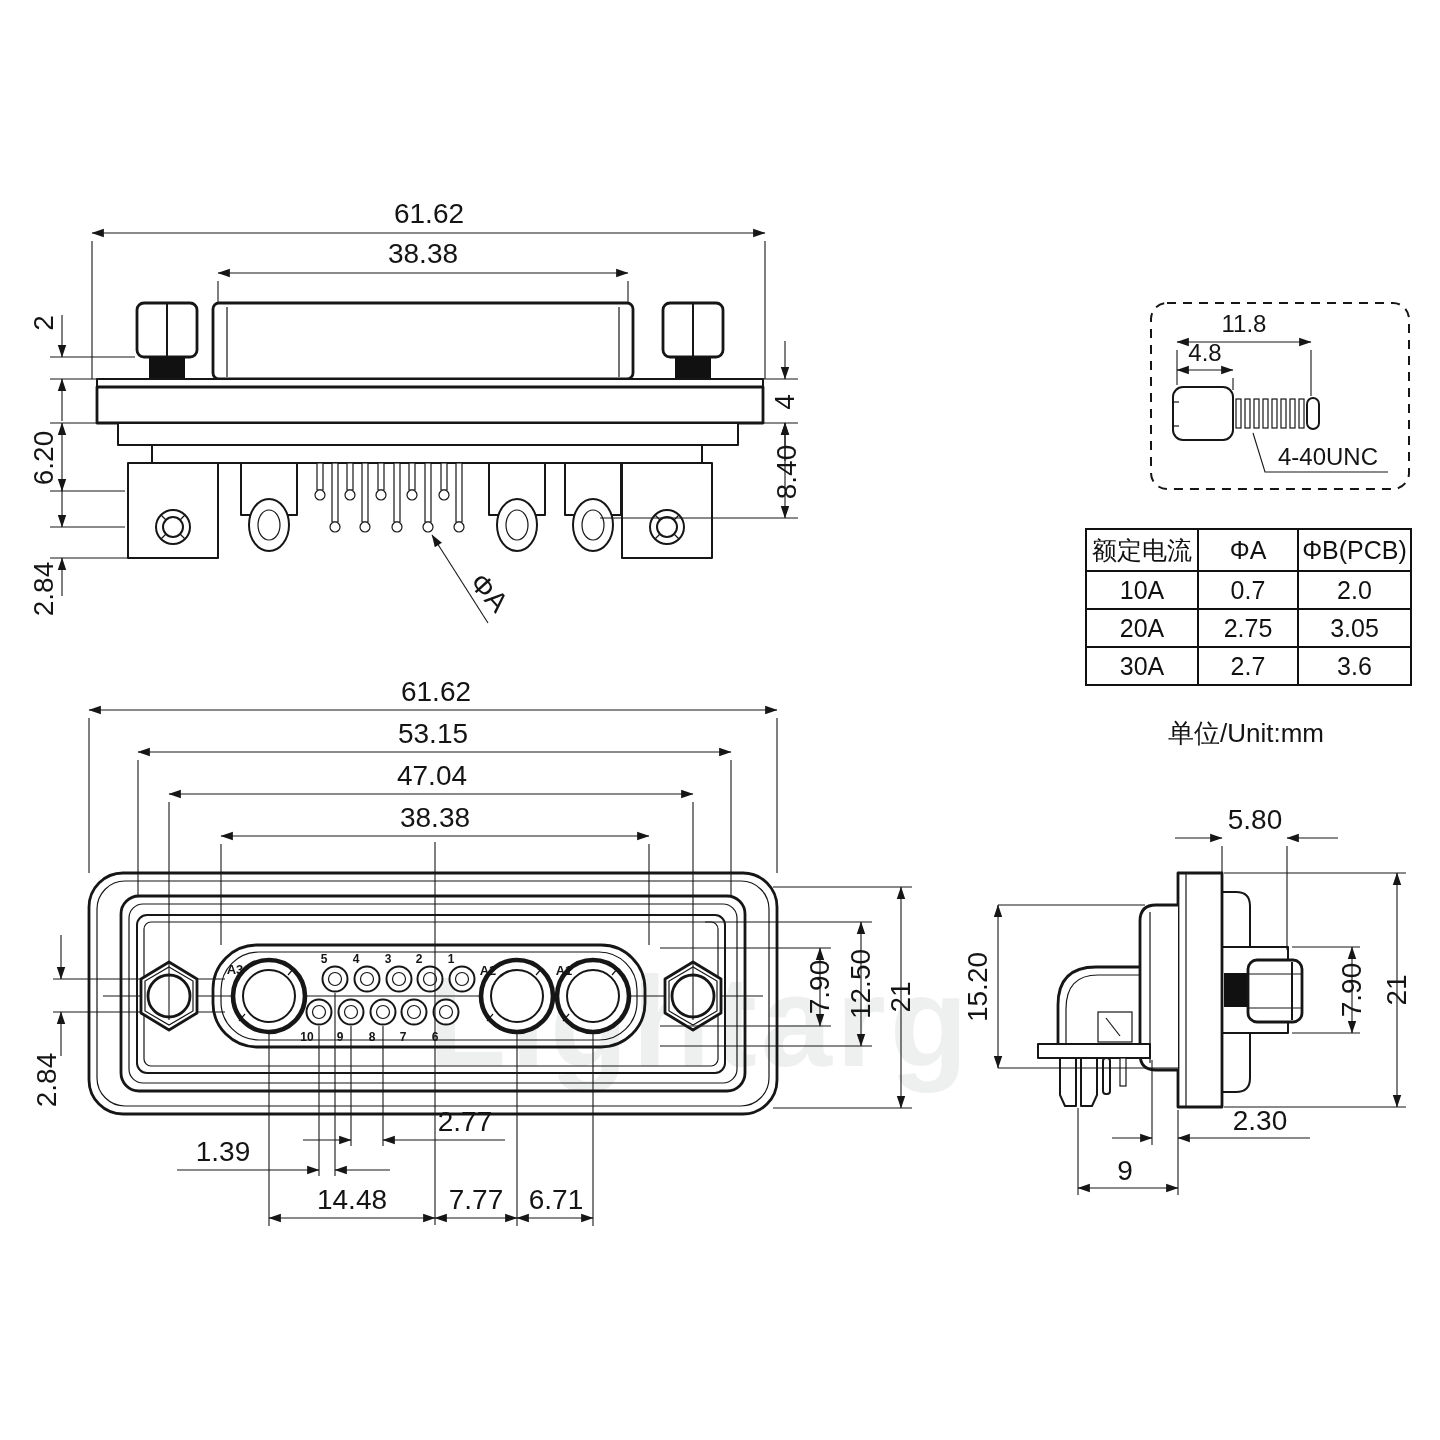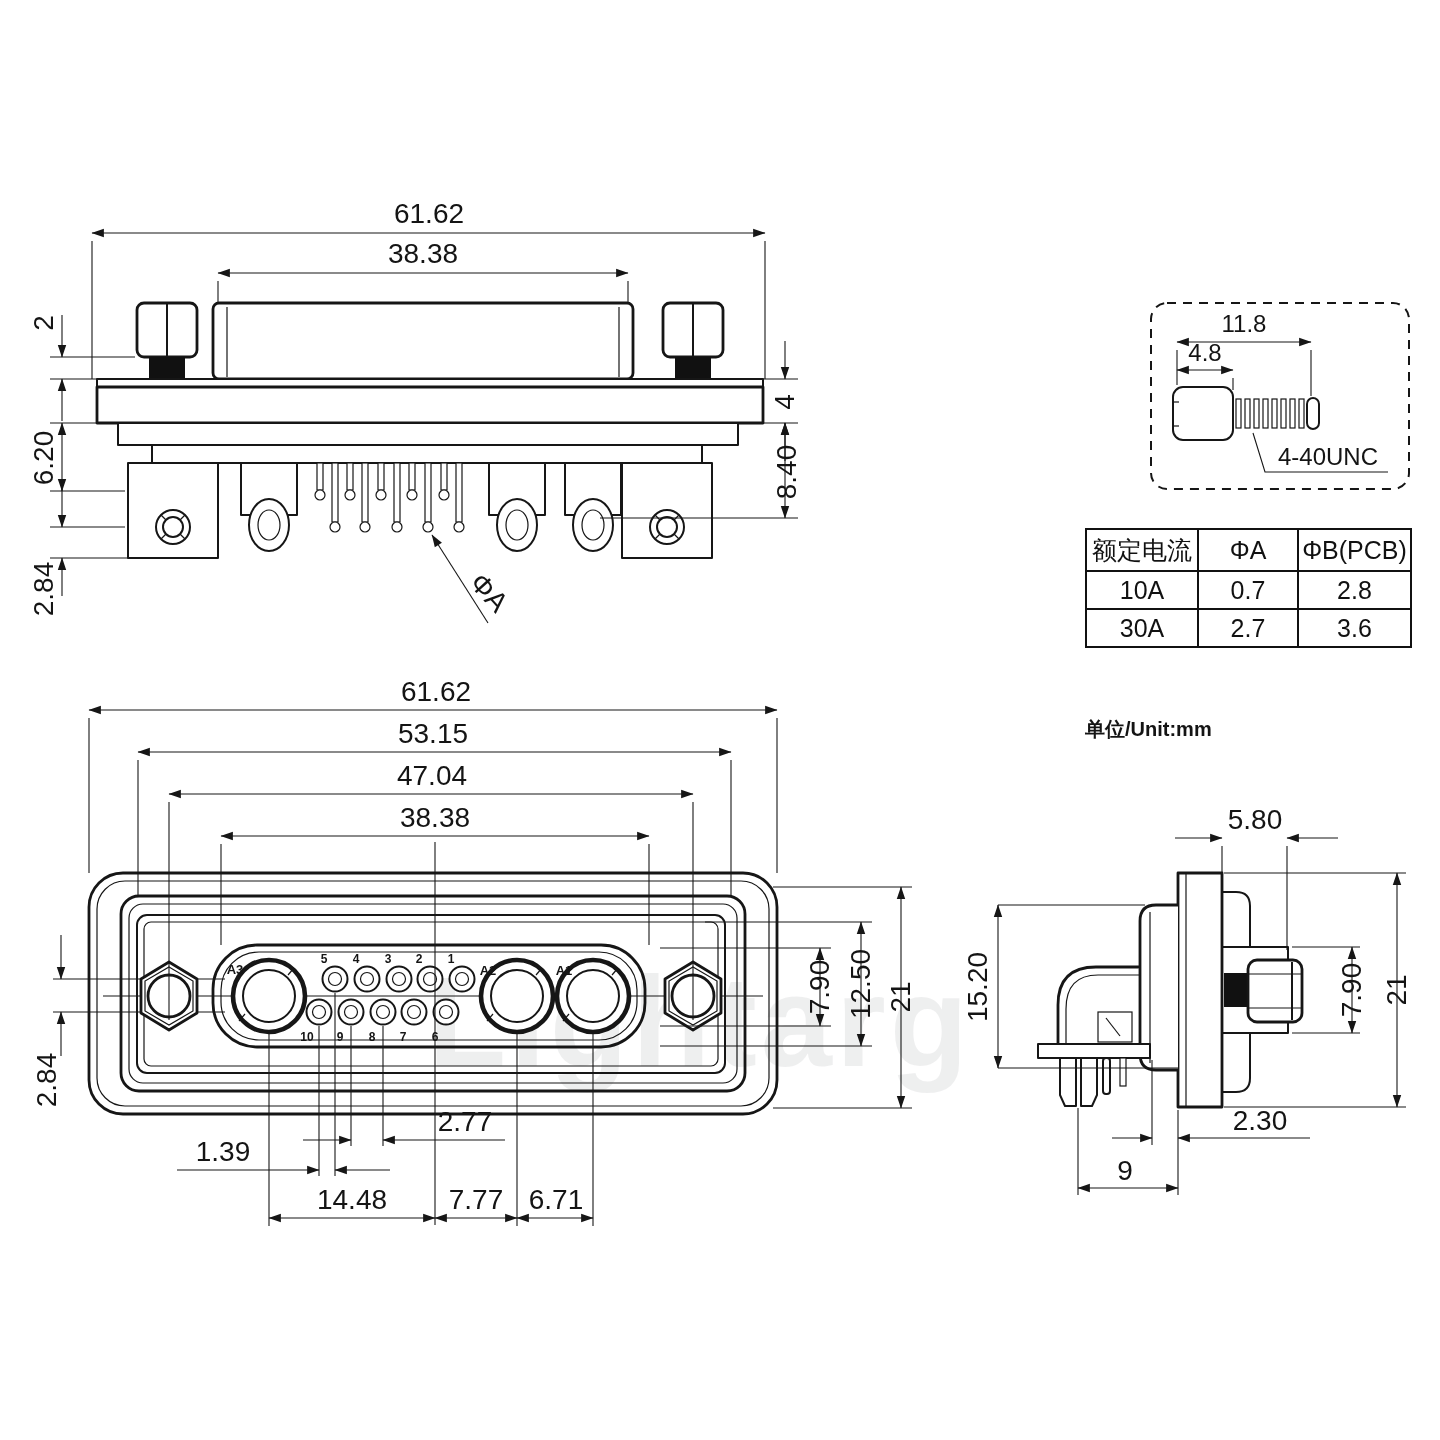--- a/index.html
+++ b/index.html
@@ -18,22 +18,22 @@
   .dts{font-size:24px;text-anchor:middle;}
   .pl{font-size:12px;font-weight:bold;text-anchor:middle;}
   .plb{font-size:13px;font-weight:bold;text-anchor:middle;}
   #spec-table{position:absolute;left:1085px;top:528px;border-collapse:collapse;}
   #spec-table td{border:2.4px solid #111;text-align:center;font-size:25px;
                  padding:0;height:36px;vertical-align:middle;}
   #spec-table tr.hdr td{height:40px;}
   #spec-table td.c1{width:110px;}
   #spec-table td.c2{width:98px;}
   #spec-table td.c3{width:111px;border-radius:7px;}
-  #unit-note{position:absolute;left:1085px;top:716px;width:322px;text-align:left;
-             font-size:20px;color:#141414;font-weight:bold;}
+  #unit-note{position:absolute;left:1085px;top:716px;width:322px;text-align:center;
+             font-size:26px;color:#141414;}
   #watermark{position:absolute;left:428px;top:948px;font-size:128px;font-weight:bold;
              letter-spacing:4px;color:#3a3f46;opacity:0.08;white-space:nowrap;
              pointer-events:none;}
 </style>
 </head>
 <body>
 
 <div id="stage">
 
   <div id="watermark">Lightarg</div>
@@ -186,21 +186,26 @@
   <table id="spec-table">
     <tbody>
         <tr class="hdr">
       <td class="c1">额定电流</td>
       <td class="c2">ΦA</td>
       <td class="c3">ΦB(PCB)</td>
     </tr>
     <tr>
       <td>10A</td>
       <td>0.7</td>
-      <td>2.8</td>
+      <td>2.0</td>
+    </tr>
+    <tr>
+      <td>20A</td>
+      <td>2.75</td>
+      <td>3.05</td>
     </tr>
     <tr>
       <td>30A</td>
       <td>2.7</td>
       <td>3.6</td>
     </tr>
   </tbody>
     </table>
   <div id="unit-note">单位/Unit:mm</div>
 

